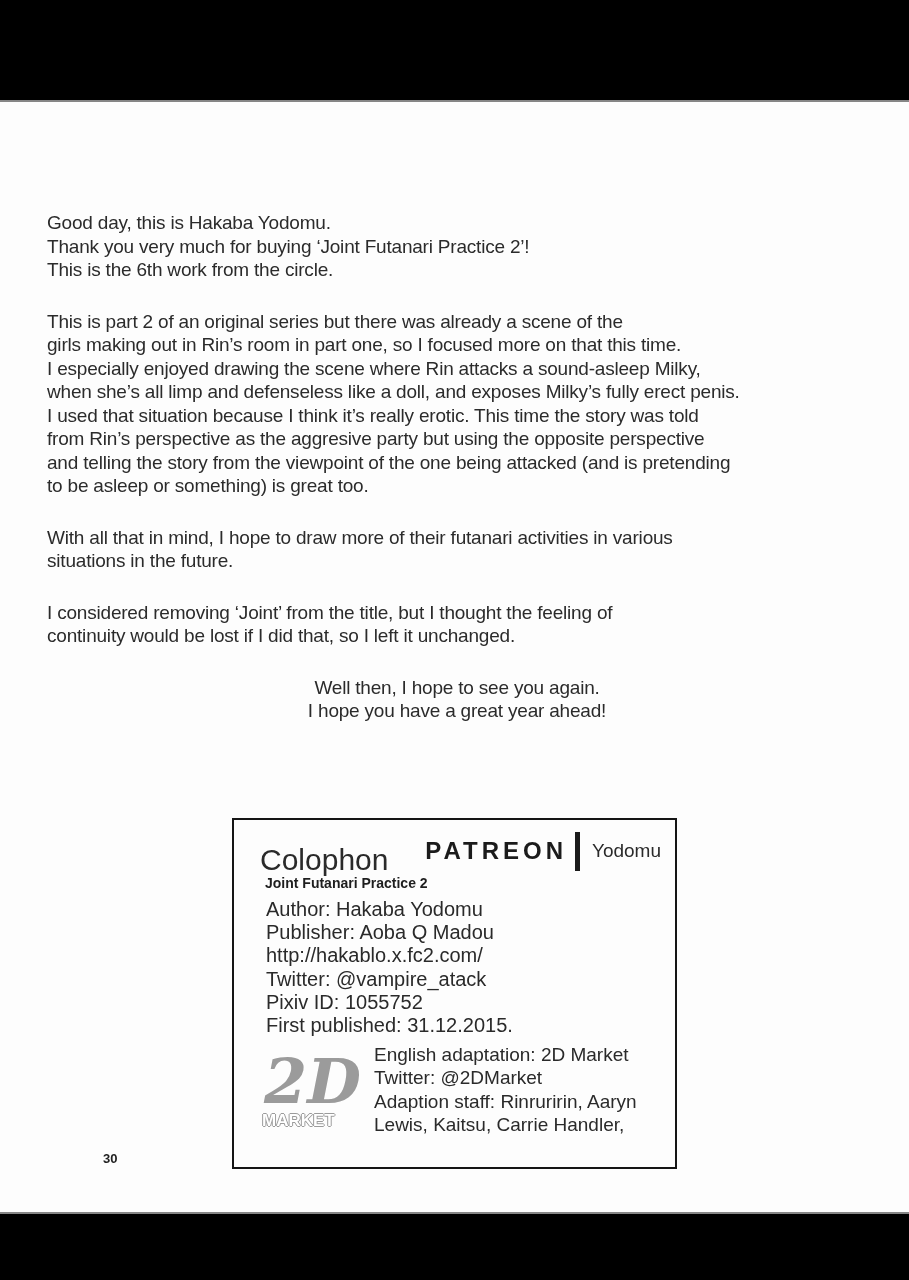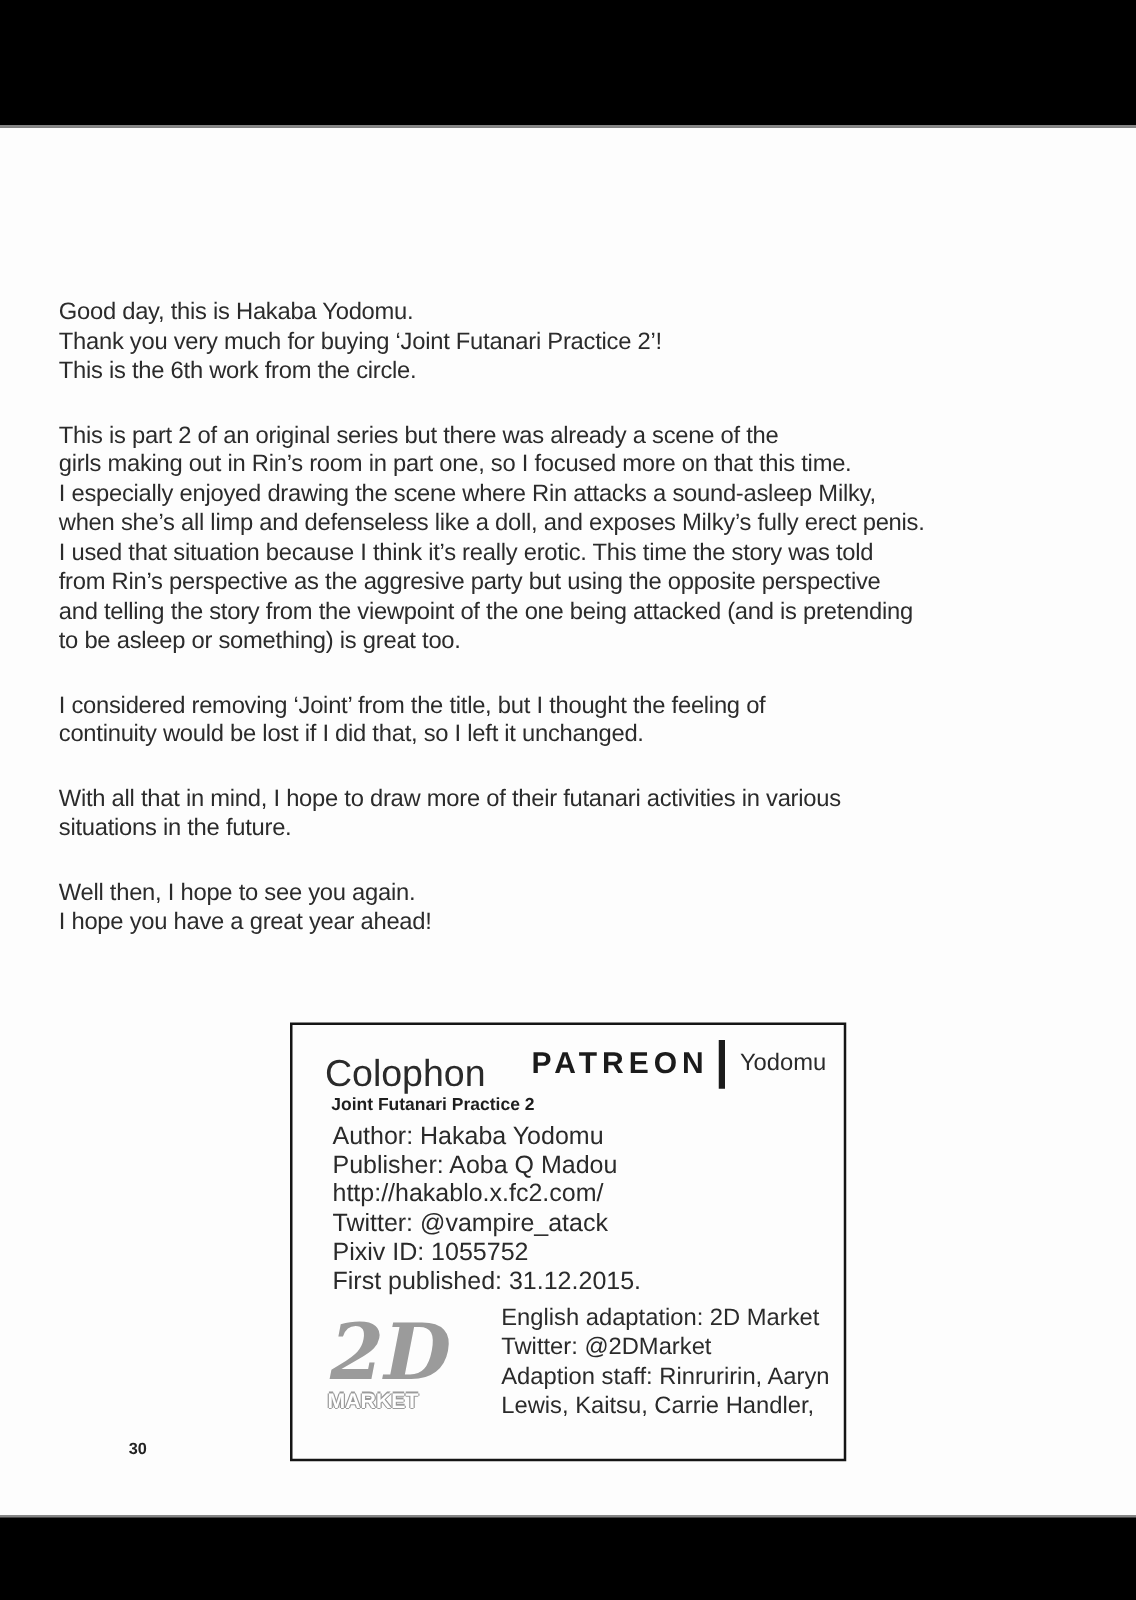--- a/index.html
+++ b/index.html
@@ -21,24 +21,23 @@
   
   .afterword {
     position: absolute;
     left: 47px;
     top: 211px;
     width: 820px;
     font-size: 19px;
     line-height: 23.5px;
     letter-spacing: -0.2px;
     color: #2b2b2b;
-    margin-top: 27px;
   }
   .afterword .para { white-space: pre-line; margin: 0 0 28px 0; }
-  .afterword .para:nth-child(5) { margin-top: 20px; }
+  .afterword .para:nth-child(5) { margin-top: 20px; text-align: center; }
 
   
   .colophon-box {
     position: absolute;
     left: 232px;
     top: 818px;
     width: 445px;
     height: 351px;
     border: 2px solid #151515;
     background: #fdfdfd;
@@ -89,21 +88,20 @@
     line-height: 23.2px;
     color: #2a2a2a;
   }
   .adaptation-text {
     position: absolute;
     left: 140px;
     top: 223px;
     font-size: 19px;
     line-height: 23.3px;
     color: #2a2a2a;
-    margin-left: 27px;
   }
 
   
   .logo-2d {
     position: absolute;
     left: 28px;
     top: 235px;
     width: 100px;
     height: 82px;
   }
@@ -150,24 +148,24 @@
 Thank you very much for buying ‘Joint Futanari Practice 2’!
 This is the 6th work from the circle.</p>
       <p class="para">This is part 2 of an original series but there was already a scene of the
 girls making out in Rin’s room in part one, so I focused more on that this time.
 I especially enjoyed drawing the scene where Rin attacks a sound-asleep Milky,
 when she’s all limp and defenseless like a doll, and exposes Milky’s fully erect penis.
 I used that situation because I think it’s really erotic. This time the story was told
 from Rin’s perspective as the aggresive party but using the opposite perspective
 and telling the story from the viewpoint of the one being attacked (and is pretending
 to be asleep or something) is great too.</p>
+      <p class="para">With all that in mind, I hope to draw more of their futanari activities in various
+situations in the future.</p>
       <p class="para">I considered removing ‘Joint’ from the title, but I thought the feeling of
 continuity would be lost if I did that, so I left it unchanged.</p>
-      <p class="para">With all that in mind, I hope to draw more of their futanari activities in various
-situations in the future.</p>
       <p class="para">Well then, I hope to see you again.
 I hope you have a great year ahead!</p>
     </div>
 
   <div class="colophon-box">
     <span class="colophon-title">Colophon</span>
 
     <span class="patreon-group">
       <span class="patreon-wordmark">PATREON</span>
       <span class="patreon-bar"></span>

